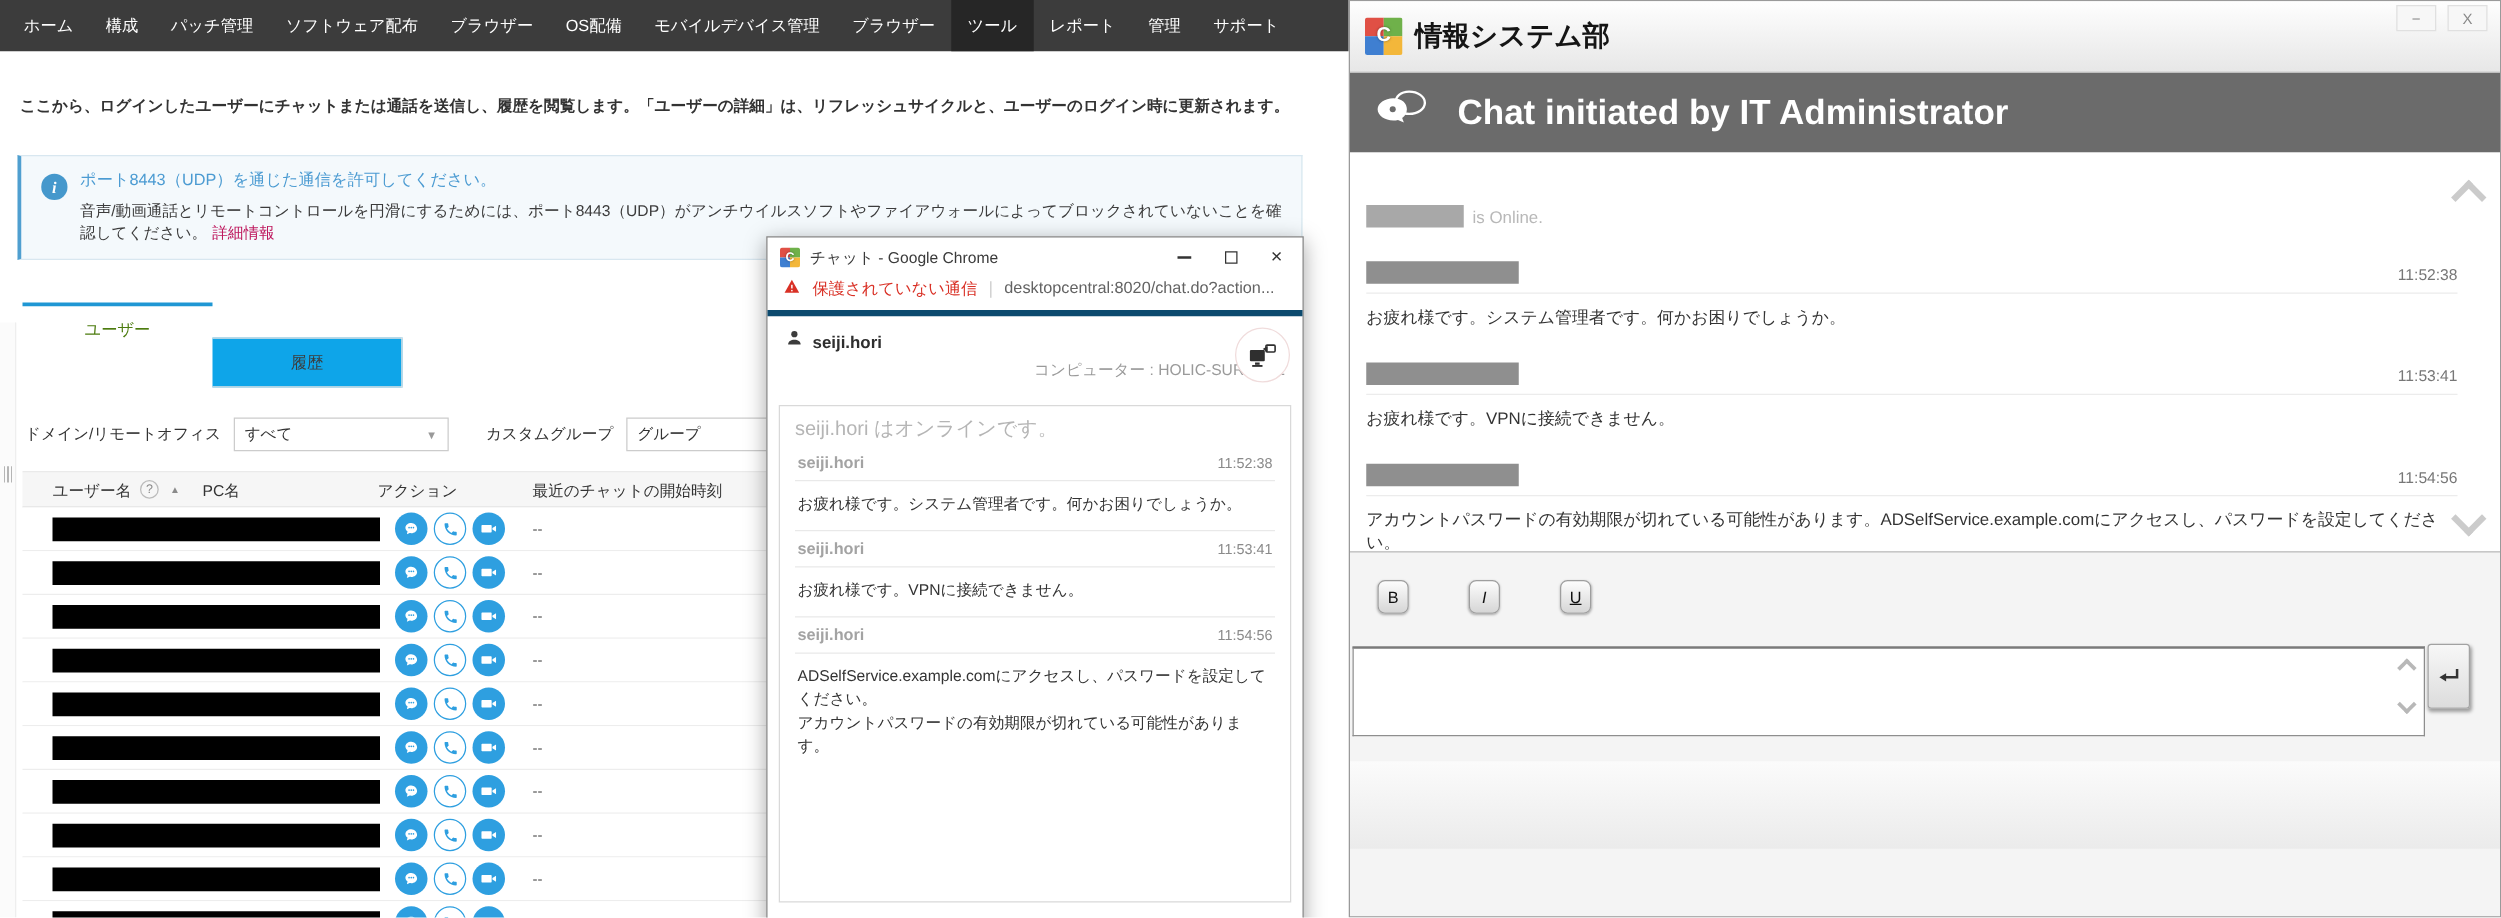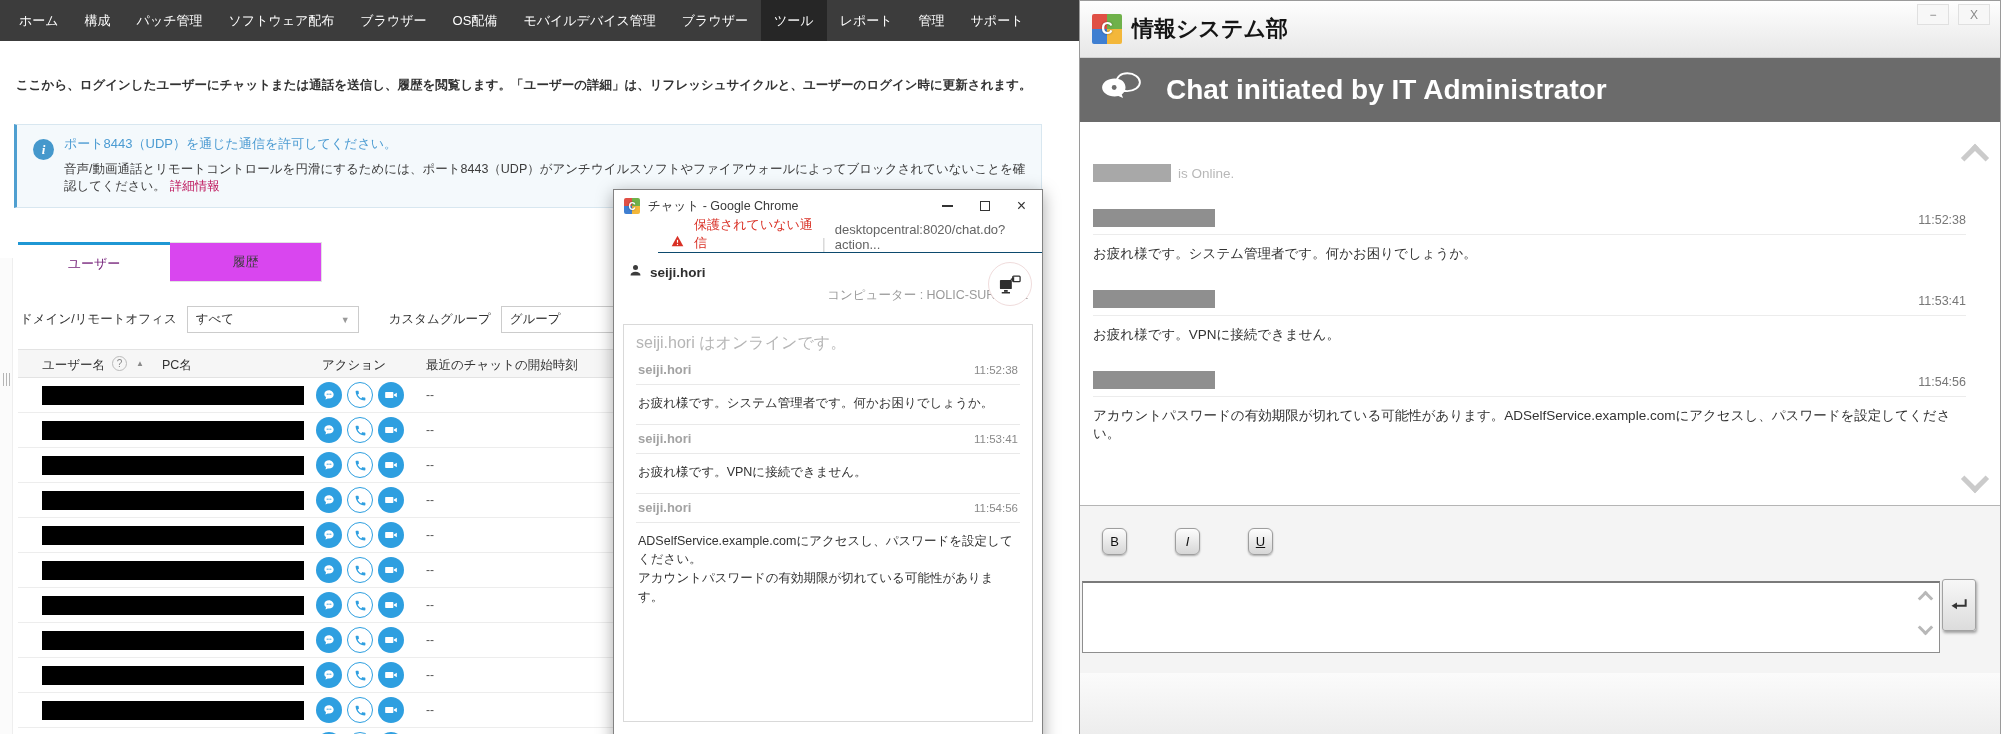--- a/index.html
+++ b/index.html
@@ -19,35 +19,35 @@
     border:1px solid #d8e7f0; border-left:3px solid #4f9fd0; padding:10px 14px 12px 47px; }
   .info-icon { position:absolute; left:16px; top:14px; width:21px; height:21px; border-radius:50%;
     background:#4598cc; color:#fff; font-size:13px; font-weight:bold; font-style:italic;
     display:flex; align-items:center; justify-content:center; font-family:"Liberation Serif",serif; }
   .banner-title { color:#4b9bd2; font-size:13px; margin-bottom:8px; }
   .banner-body { color:#3c3c3c; font-size:12.5px; }
   .banner-link { color:#be185d; margin-left:4px; cursor:pointer; }
 
   .tabs { display:flex; margin:34px 0 0 18px; }
   .tab { width:152px; height:40px; display:flex; align-items:center; justify-content:center; font-size:13px; cursor:pointer; }
-  .tab.active { background:#fff; border-top:3px solid #1f97d4; color:#701a75; }
-  .tab.inactive { background:#d946ef; color:#3c3c3c; border:1px solid #e2e2e2; border-left:none; }
+  .tab.active { background:#fff; border-top:3px solid #1f97d4; color:#4d7c0f; }
+  .tab.inactive { background:#0ea5e9; color:#3c3c3c; border:1px solid #e2e2e2; border-left:none;margin-top:28px; }
 
   .filters { display:flex; align-items:center; margin:24px 0 0 20px; font-size:12.5px; color:#333; }
   .select { display:flex; justify-content:space-between; align-items:center; height:27px;
     border:1px solid #ccc; background:#fff; padding:0 8px; margin-left:10px; cursor:pointer; }
   .select.w1 { width:172px; } .select.w2 { width:140px; }
   .filters .lbl2 { margin-left:30px; }
   .caret { color:#999; font-size:9px; }
 
   .table { margin:16px 0 0 18px; width:700px; border-top:1px solid #e3e3e3; }
   .thead { position:relative; height:28px; background:#f6f6f6; border-bottom:1px solid #e3e3e3;
     font-size:12.5px; color:#333; }
   .th { position:absolute; top:7px; }
-  .th-name { left:24px; } .th-pc { left:144px; } .th-action { left:304px; } .th-time { left:408px; }
+  .th-name { left:24px; } .th-pc { left:144px; } .th-action { left:284px; } .th-time { left:408px; }
   .help-circle { position:absolute; left:94px; top:6px; width:15px; height:15px; border:1px solid #bbb;
     border-radius:50%; color:#888; font-size:10px; display:flex; align-items:center; justify-content:center; cursor:pointer; }
   .sort-arrow { position:absolute; left:118px; top:9px; font-size:8px; color:#8a8a8a; cursor:pointer; }
   .row { position:relative; height:35px; border-bottom:1px solid #ededed; background:#fff; }
   .redact-black { position:absolute; left:24px; top:8px; width:262px; height:19px; background:#000; }
   .actions { position:absolute; left:298px; top:4px; display:flex; gap:5px; }
   .action { width:26px; height:26px; border-radius:50%; display:flex; align-items:center; justify-content:center; cursor:pointer; }
   .action.filled { background:#2e9fe0; }
   .action.outline { background:#fff; border:1.5px solid #2e9fe0; }
   .row-time { position:absolute; left:408px; top:10px; color:#555; font-size:12px; }
@@ -64,21 +64,21 @@
   .dc-logo .c1{background:#e05045;} .dc-logo .c2{background:#6fb14a;}
   .dc-logo .c3{background:#3f7fd1;} .dc-logo .c4{background:#f3b73a;}
   .dc-c { position:absolute; inset:0; display:flex; align-items:center; justify-content:center;
     color:#fff; font-weight:bold; text-shadow:0 0 2px rgba(0,0,0,.5); }
   .cw-favicon { width:16px; height:16px; } .cw-favicon .dc-c { font-size:10px; }
   .cw-title { font-size:12.5px; color:#3a3a3a; margin-left:8px; flex:1; }
   .cw-controls { display:flex; gap:27px; align-items:center; margin-right:6px; }
   .cw-min { width:11px; height:2px; background:#333; cursor:pointer; }
   .cw-max { width:10px; height:10px; border:1.3px solid #333; cursor:pointer; }
   .cw-close { font-size:16px; color:#333; line-height:1; cursor:pointer; }
-  .cw-addressbar { height:31px; border-bottom:1px solid #0c4a6e; display:flex; align-items:flex-end; padding:0 12px; gap:9px;margin-left:44px; }
+  .cw-addressbar { height:31px; border-bottom:5px solid #0c4a6e; display:flex; align-items:flex-start; padding:0 12px; gap:9px; }
   .cw-warning-text { color:#d93025; font-size:13px; cursor:pointer; }
   .cw-divider { color:#d0d0d0; font-size:14px; }
   .cw-url { color:#636363; font-size:13px; }
   .cw-userheader { position:relative; padding:10px 14px 12px; }
   .cw-username-row { display:flex; align-items:center; gap:7px; }
   .cw-username { font-size:13.5px; font-weight:bold; color:#2f2f2f; }
   .cw-computer { margin:5px 0 0 22px; color:#9a9a9a; font-size:12.5px;text-align:right; }
   .cw-remote { position:absolute; right:10px; top:9px; width:44px; height:44px; border-radius:50%;
     border:1px solid #f0dcdc; background:#fff; display:flex; align-items:center; justify-content:center; cursor:pointer; }
   .cw-messages { position:absolute; left:9px; right:9px; top:134px; bottom:46px;
@@ -96,21 +96,21 @@
     border:1px solid #9a9a9a; z-index:10; }
   .aw-titlebar { position:relative; height:57px; background:linear-gradient(#fefefe,#e7e7e7);
     border-bottom:1px solid #cfcfcf; display:flex; align-items:center; padding-left:12px; }
   .aw-logo { width:30px; height:30px; } .aw-logo .dc-c { font-size:16px; }
   .aw-title { font-size:22px; font-weight:bold; color:#151515; margin-left:10px; }
   .aw-controls { position:absolute; top:3px; right:10px; display:flex; gap:9px; }
   .aw-ctrl { width:32px; height:21px; background:#f7f7f7; border:1px solid #e0e0e0; color:#8a8a8a;
     font-size:12px; display:flex; align-items:center; justify-content:center; cursor:pointer; }
   .aw-header { height:64px; background:#6b6b6b; display:flex; align-items:center; padding-left:20px; gap:24px; }
   .aw-header-title { color:#fff; font-size:28px; font-weight:bold; }
-  .aw-messages { position:relative; height:384px; background:#fff; border-bottom:1px solid #b5b5b5;
+  .aw-messages { position:relative; height:320px; background:#fff; border-bottom:1px solid #b5b5b5;
     padding:42px 34px 0 13px; overflow:hidden; }
   .chev { width:20px; height:20px; border-left:5px solid #cbcbcb; border-top:5px solid #cbcbcb; cursor:pointer; }
   .chev.up { transform:rotate(45deg); } .chev.down { transform:rotate(225deg); }
   .aw-chev-up { position:absolute; right:15px; top:26px; }
   .aw-chev-down { position:absolute; right:15px; bottom:16px; }
   .aw-status { display:flex; align-items:center; gap:7px; color:#b8b8b8; font-size:13.5px; }
   .aw-redact-light { width:78px; height:18px; background:#a8a8a8; }
   .aw-group { margin-top:27px; }
   .aw-name-row { display:flex; justify-content:space-between; align-items:flex-end;
     padding-bottom:7px; border-bottom:1px solid #ececec; }

